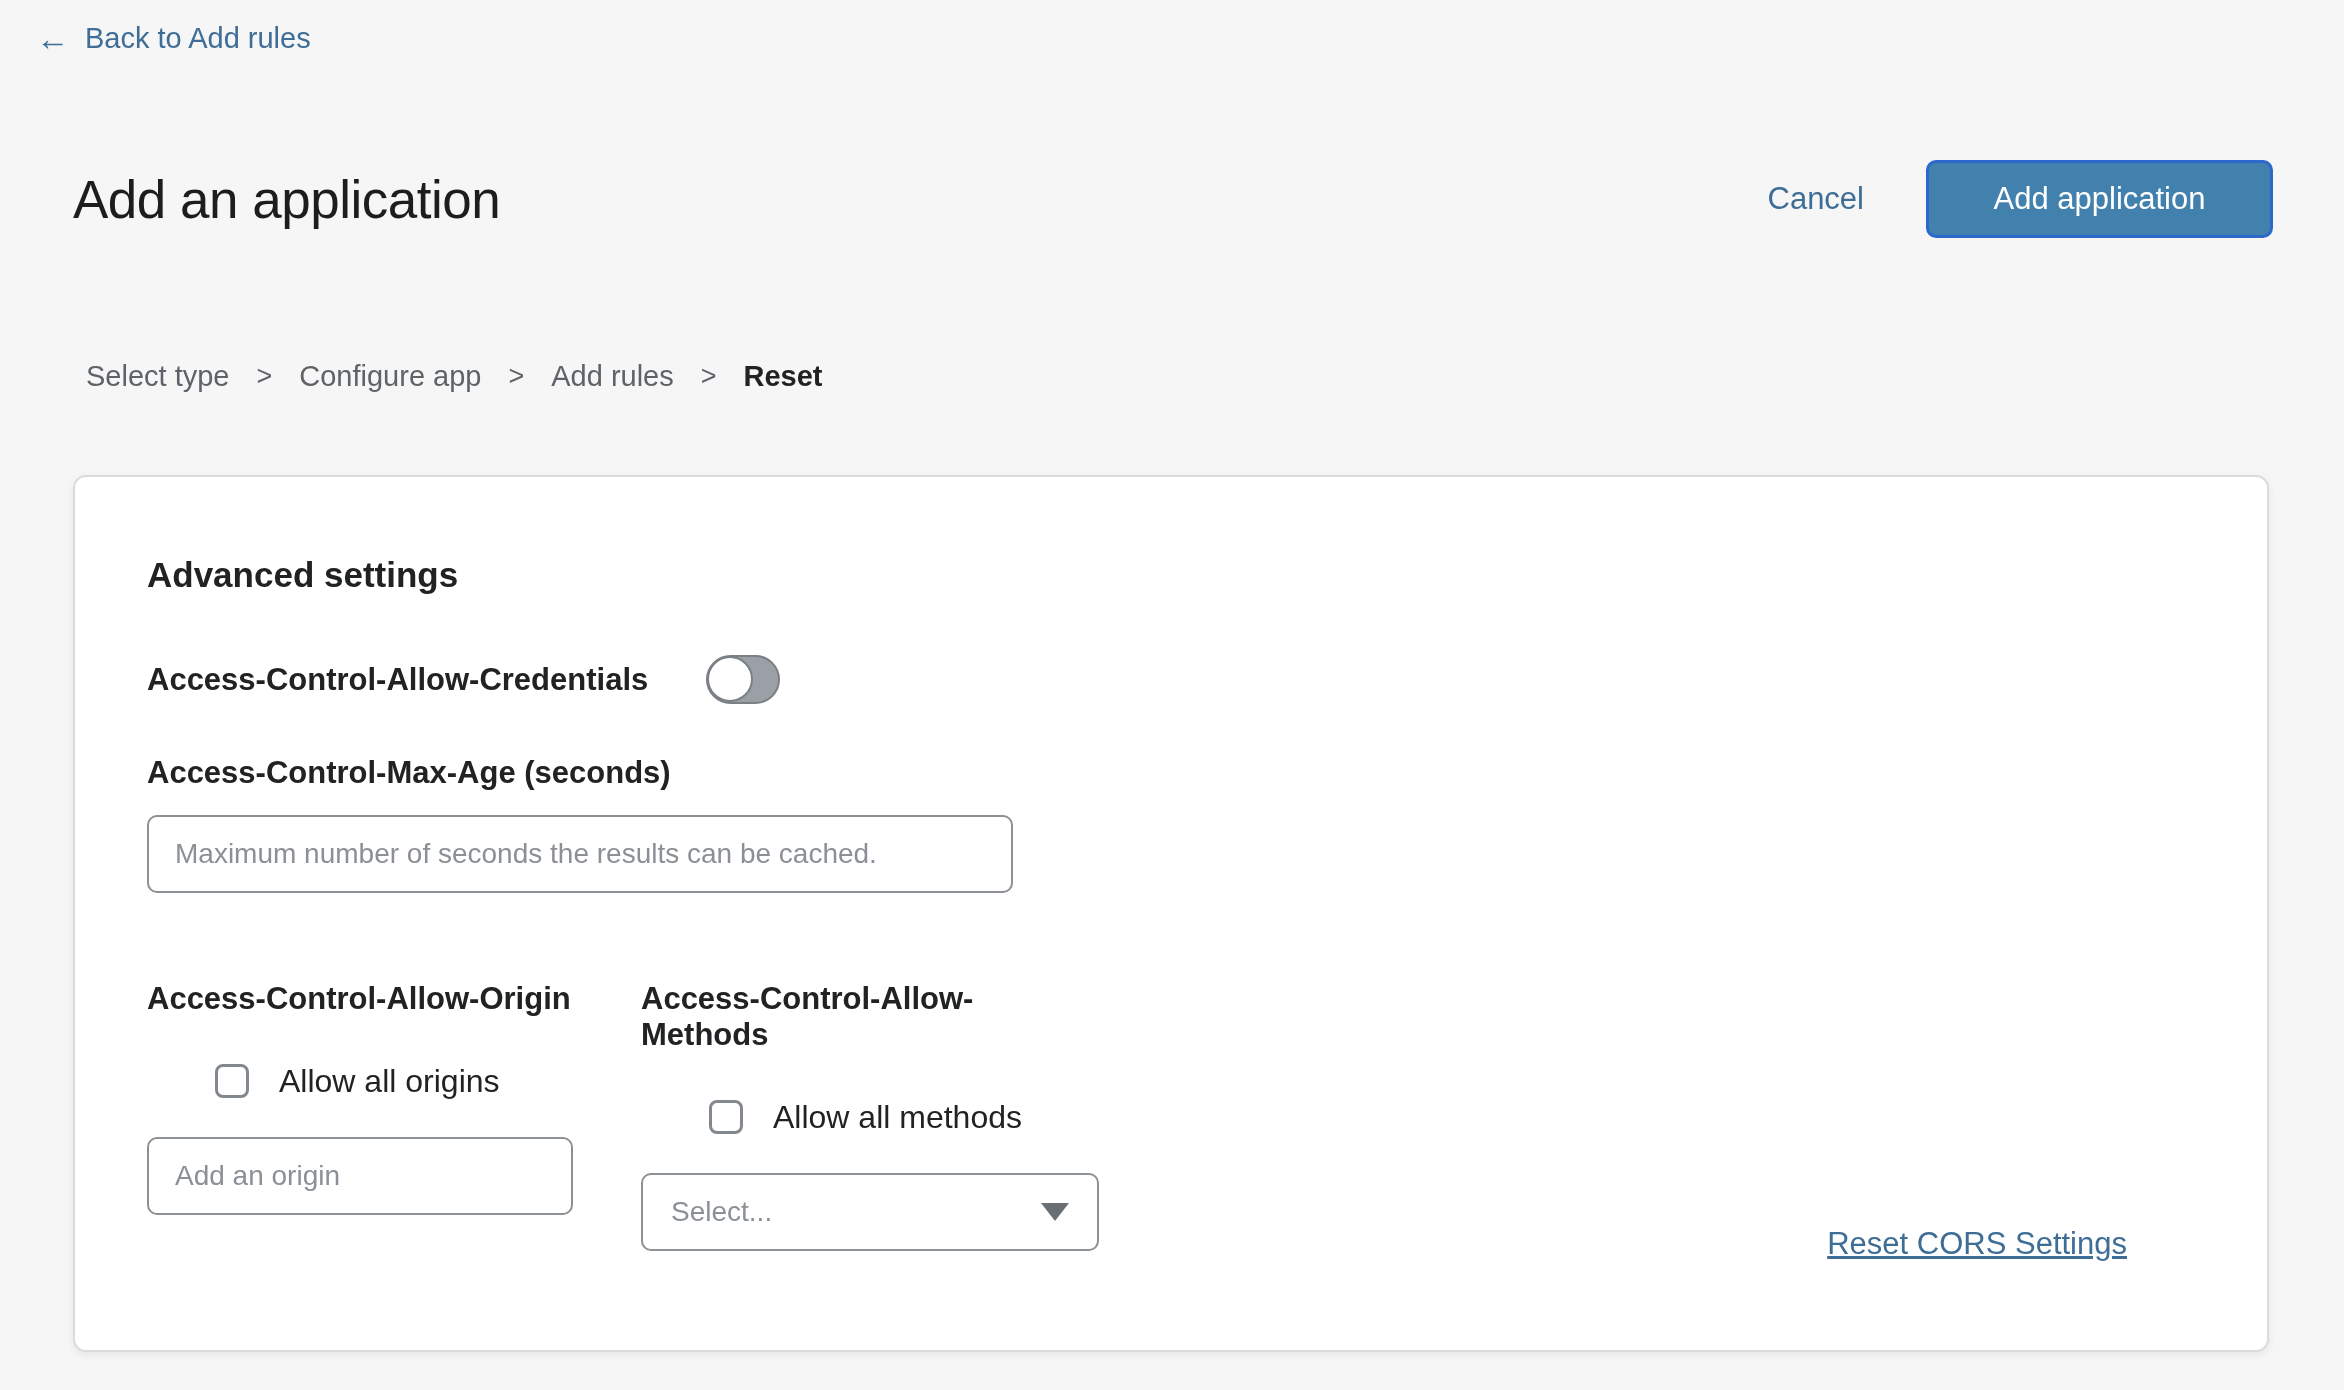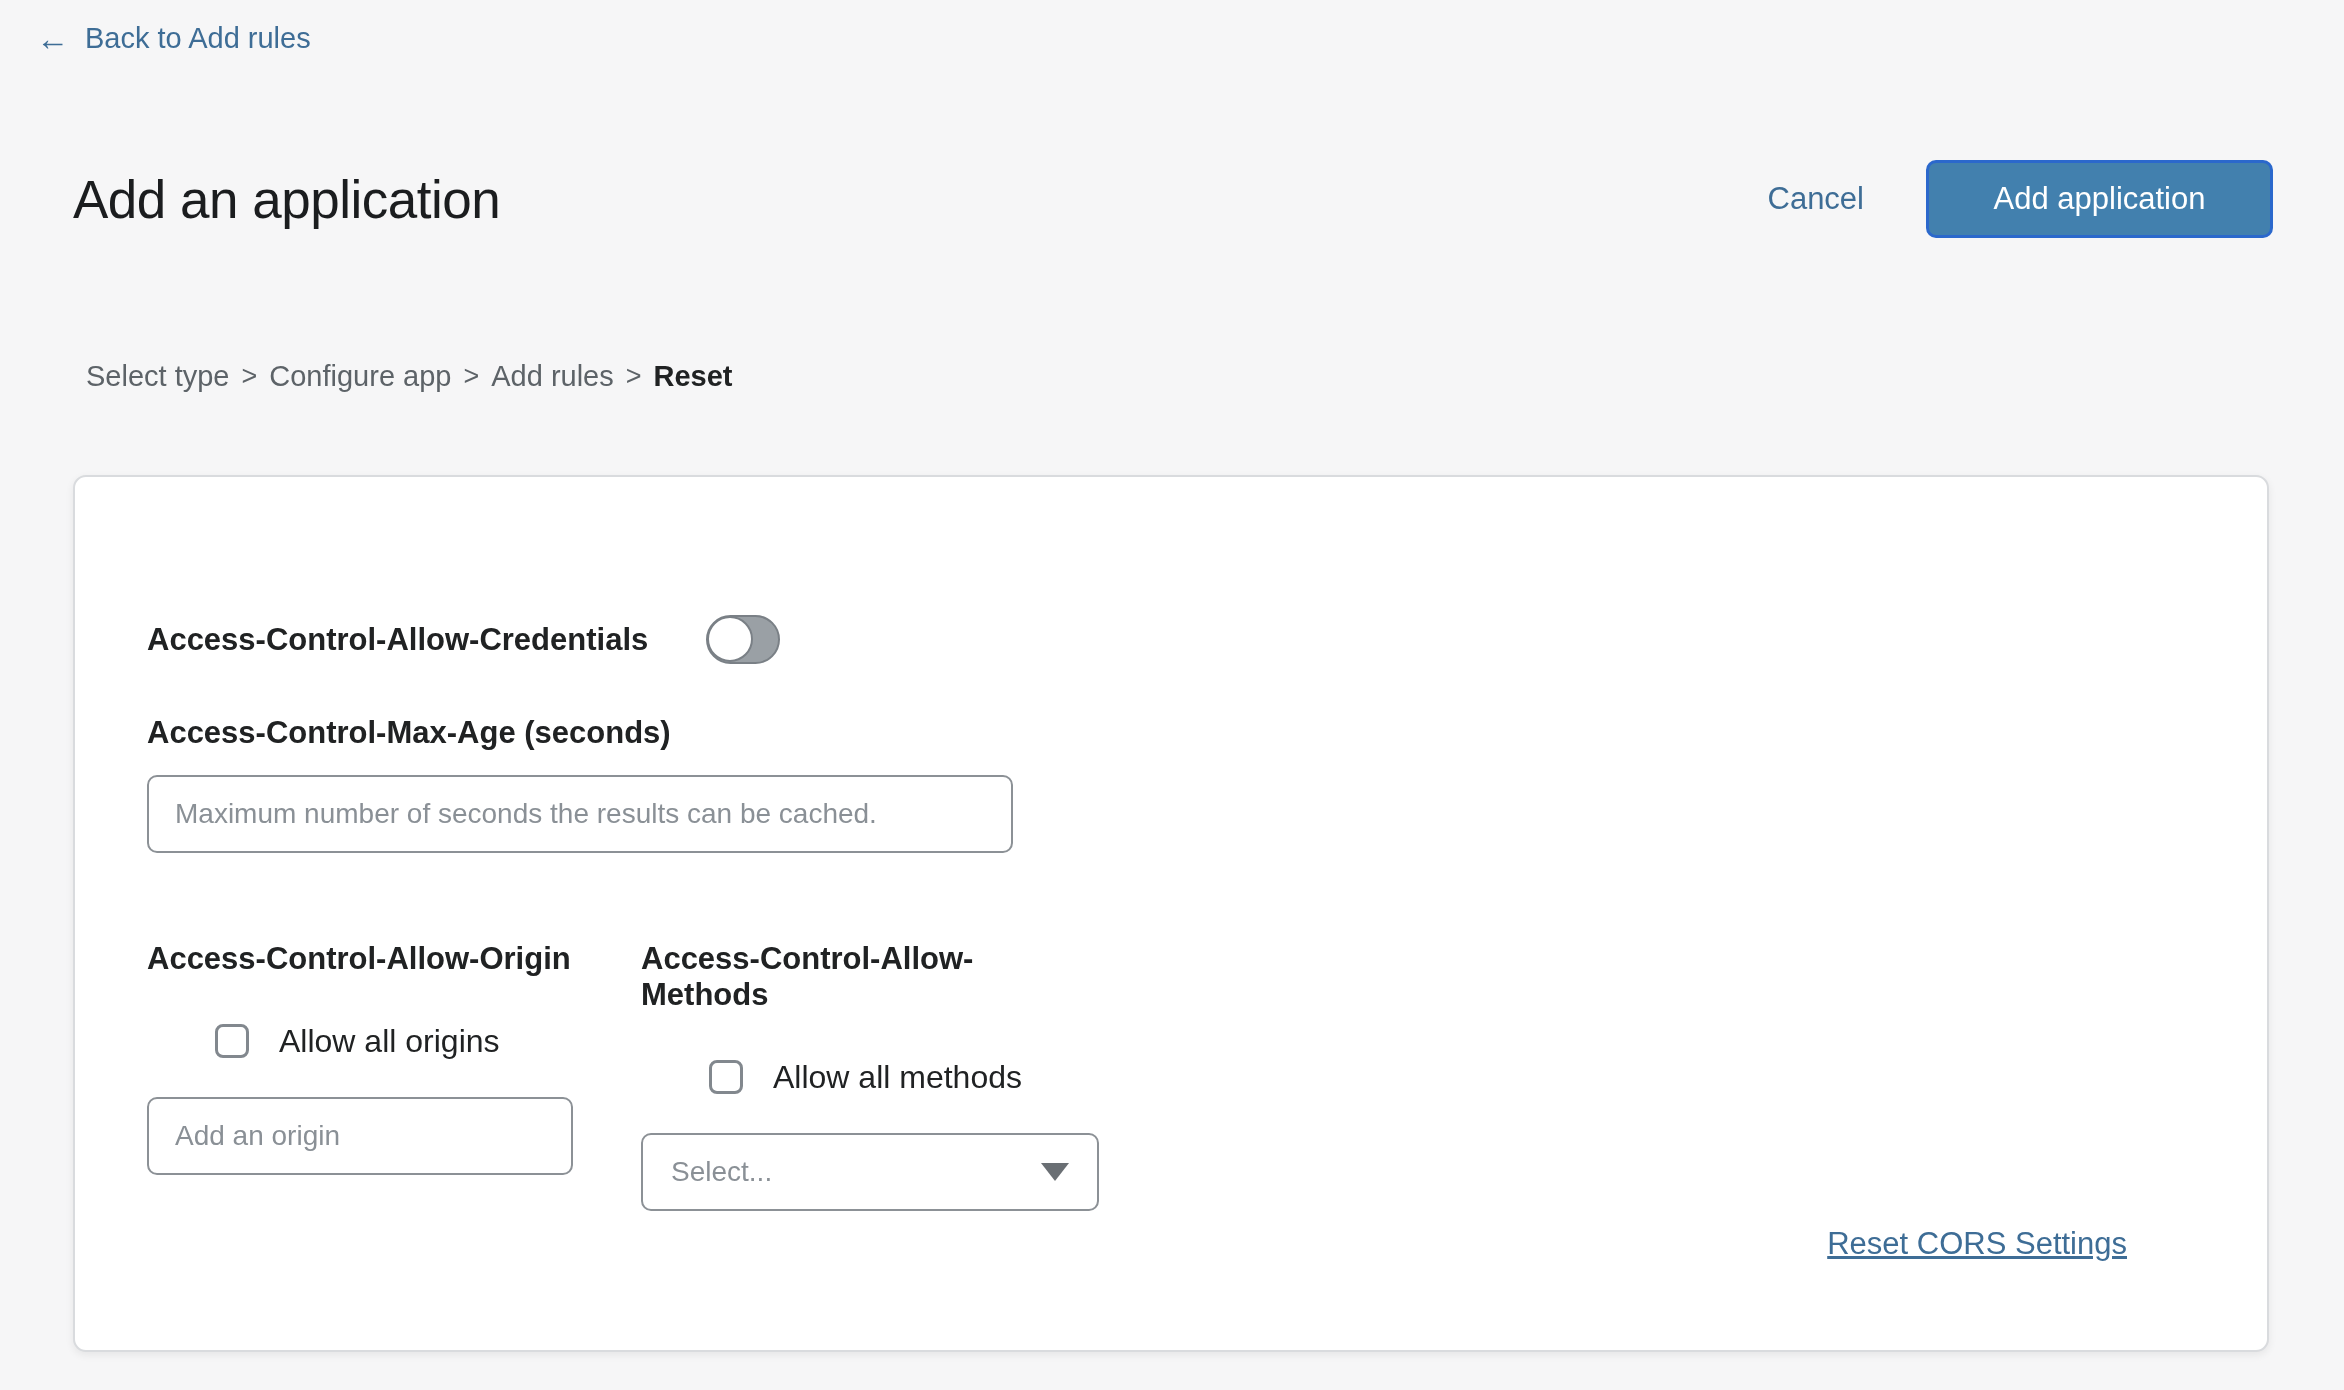--- a/index.html
+++ b/index.html
@@ -49,21 +49,21 @@
     width:347px;height:78px;
     background:var(--btn-fill);
     border:3px solid var(--btn-border);
     border-radius:10px;
     color:#ffffff;font-size:31px;font-family:inherit;
     display:flex;align-items:center;justify-content:center;
     cursor:pointer;
   }
   .breadcrumb{
     position:absolute;left:86px;top:360px;
-    display:flex;align-items:center;gap:12px;
+    display:flex;align-items:center;gap:27px;
     font-size:29px;color:var(--text-gray);
   }
   .breadcrumb .crumb{cursor:pointer;}
   .breadcrumb .sep{font-size:27px;}
   .breadcrumb .current{font-weight:bold;color:var(--text-dark);cursor:default;}
   .card{
     position:absolute;left:73px;top:475px;width:2196px;height:877px;
     background:#ffffff;
     border:2px solid var(--card-border);
     border-radius:13px;
@@ -162,20 +162,21 @@
   <span class="crumb">Configure app</span>
   <span class="sep">&gt;</span>
   <span class="crumb">Add rules</span>
   <span class="sep">&gt;</span>
   <span class="crumb current">Reset</span>
 </nav>
 
 <section class="card">
   <div class="card-inner">
 
+    <h2 class="section-heading">Advanced settings</h2>
 
     <div class="credentials-row">
       <span class="field-label">Access-Control-Allow-Credentials</span>
       <span class="toggle">
         <span class="toggle-knob"></span>
       </span>
     </div>
 
     <div class="field-label maxage-label">Access-Control-Max-Age (seconds)</div>
     <input class="text-input maxage-input" type="text" placeholder="Maximum number of seconds the results can be cached." style="">

